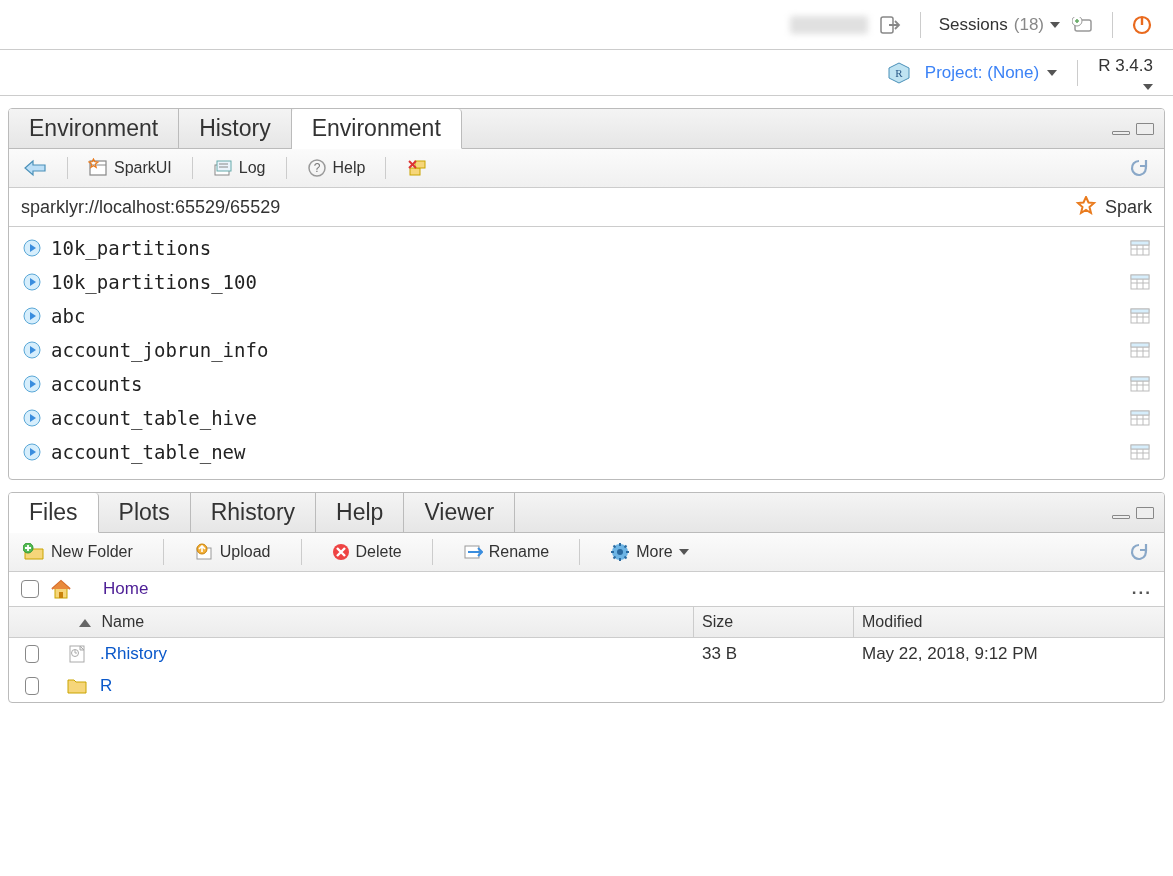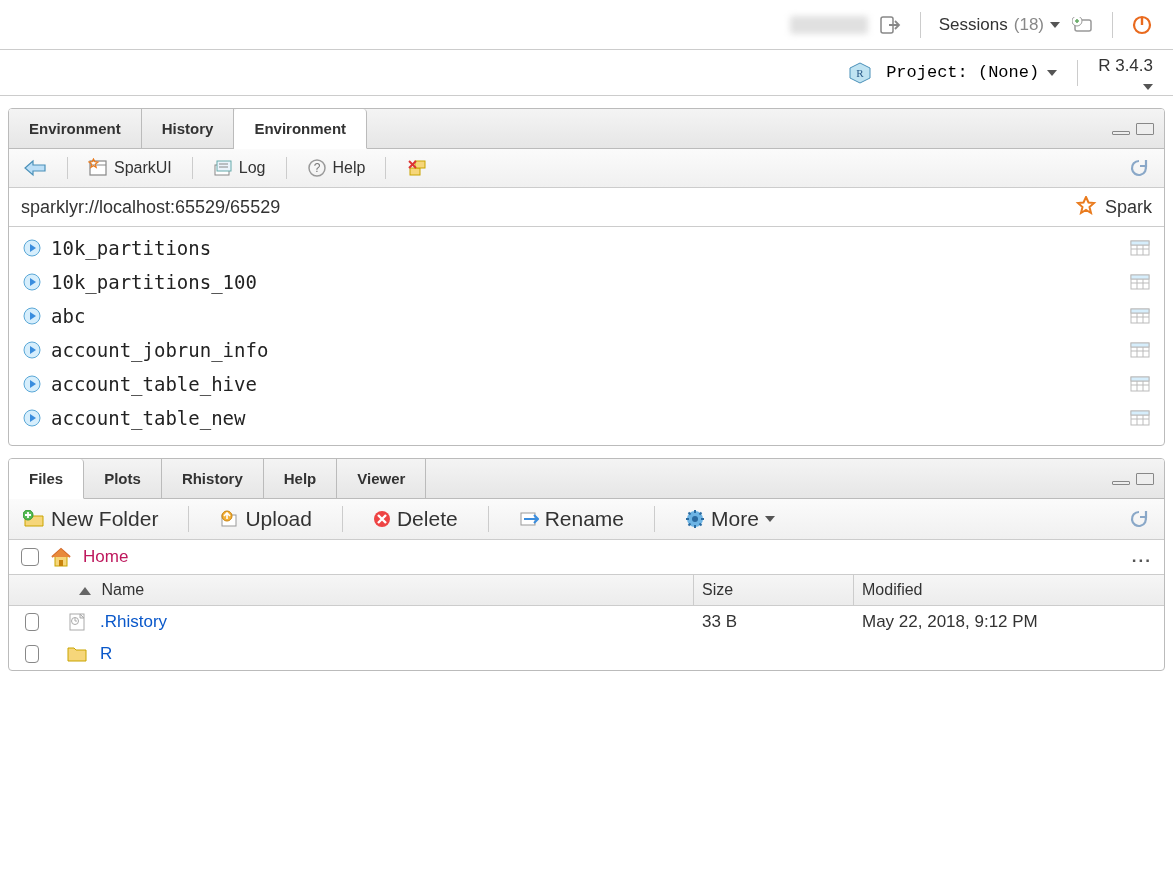--- a/index.html
+++ b/index.html
@@ -42,43 +42,43 @@
     height: 46px;
     border-bottom: 1px solid #ccc;
     display: flex;
     align-items: center;
     justify-content: flex-end;
     padding-right: 20px;
     gap: 14px;
     background: #fff;
     font-size:17px;
   }
-  .proj-label { color:#000000; font-weight:500;font-family:Liberation Mono, monospace;}
+  .proj-label { color:#3b82f6; font-weight:500;}
   
   .pane {
     margin: 12px 8px 6px 8px;
     border: 1px solid #bbb;
     border-radius: 4px;
     overflow: hidden;
     background: #fff;
   }
   .tabbar {
     display:flex;
     align-items:stretch;
     background: linear-gradient(#f4f4f4,#e6e6e6);
     border-bottom:1px solid #bbb;
     position:relative;
     height:40px;
   }
   .tab {
     padding: 8px 20px;
     border-right:1px solid #bbb;
     color:#333;
-    font-weight:bold;
-    font-size:15px;
+    font-weight:normal;
+    font-size:23px;
     background: linear-gradient(#f4f4f4,#e6e6e6);
     display:flex; align-items:center;
   }
   .tab.active {
     background:#fff;
     border-bottom:1px solid #fff;
     margin-bottom:-1px;
     border-top-left-radius:4px;
     border-top-right-radius:4px;
   }
@@ -128,31 +128,31 @@
   .table-row .grid-icon { margin-left:auto; flex-shrink:0;}
 
   
   .files-toolbar {
     display:flex;
     align-items:center;
     gap:20px;
     padding:6px 10px;
     background: linear-gradient(#fbfbfb,#f0f0f0);
     border-bottom:1px solid #ccc;
-    font-size:21px;
+    font-size:16px;
   }
   .breadcrumb-row {
     display:flex;
     align-items:center;
     gap:10px;
     padding:6px 12px;
     border-bottom:1px solid #ccc;
     font-size:17px;
   }
-  .breadcrumb-row .home-link { color:#be185d;}
+  .breadcrumb-row .home-link { color:#4c1d95;margin-left:20px;}
   .breadcrumb-row .dots { margin-left:auto; color:#555; letter-spacing:2px; font-weight:bold;}
   .file-header {
     display:flex;
     background: linear-gradient(#f6f6f6,#ececec);
     border-bottom:1px solid #ccc;
     font-size:16px;
     color:#333;
   }
   .fh-check { width:70px;}
   .fh-name { flex:1; padding:6px 0; border-right:1px solid #ccc;}
@@ -383,20 +383,39 @@
           </svg>
     </span>
       </div>
       <div class="table-row">
     <span class="play-icon">
       <svg width="18" height="18" viewBox="0 0 18 18">
             <circle cx="9" cy="9" r="8" fill="#d6eefc" stroke="#5aa7d6"></circle>
             <path d="M7 5l6 4-6 4z" fill="#3a8dde"></path>
           </svg>
     </span>
+    <span>accounts</span>
+    <span class="grid-icon">
+      <svg width="20" height="16" viewBox="0 0 20 16">
+            <rect x="1" y="1" width="18" height="14" fill="#fff" stroke="#bbb"></rect>
+            <line x1="1" y1="5" x2="19" y2="5" stroke="#bbb"></line>
+            <line x1="1" y1="9" x2="19" y2="9" stroke="#bbb"></line>
+            <line x1="7" y1="1" x2="7" y2="15" stroke="#bbb"></line>
+            <line x1="13" y1="1" x2="13" y2="15" stroke="#bbb"></line>
+            <rect x="1" y="1" width="18" height="4" fill="#d6eefc" stroke="#bbb"></rect>
+          </svg>
+    </span>
+      </div>
+      <div class="table-row">
+    <span class="play-icon">
+      <svg width="18" height="18" viewBox="0 0 18 18">
+            <circle cx="9" cy="9" r="8" fill="#d6eefc" stroke="#5aa7d6"></circle>
+            <path d="M7 5l6 4-6 4z" fill="#3a8dde"></path>
+          </svg>
+    </span>
     <span>account_table_hive</span>
     <span class="grid-icon">
       <svg width="20" height="16" viewBox="0 0 20 16">
             <rect x="1" y="1" width="18" height="14" fill="#fff" stroke="#bbb"></rect>
             <line x1="1" y1="5" x2="19" y2="5" stroke="#bbb"></line>
             <line x1="1" y1="9" x2="19" y2="9" stroke="#bbb"></line>
             <line x1="7" y1="1" x2="7" y2="15" stroke="#bbb"></line>
             <line x1="13" y1="1" x2="13" y2="15" stroke="#bbb"></line>
             <rect x="1" y="1" width="18" height="4" fill="#d6eefc" stroke="#bbb"></rect>
           </svg>

